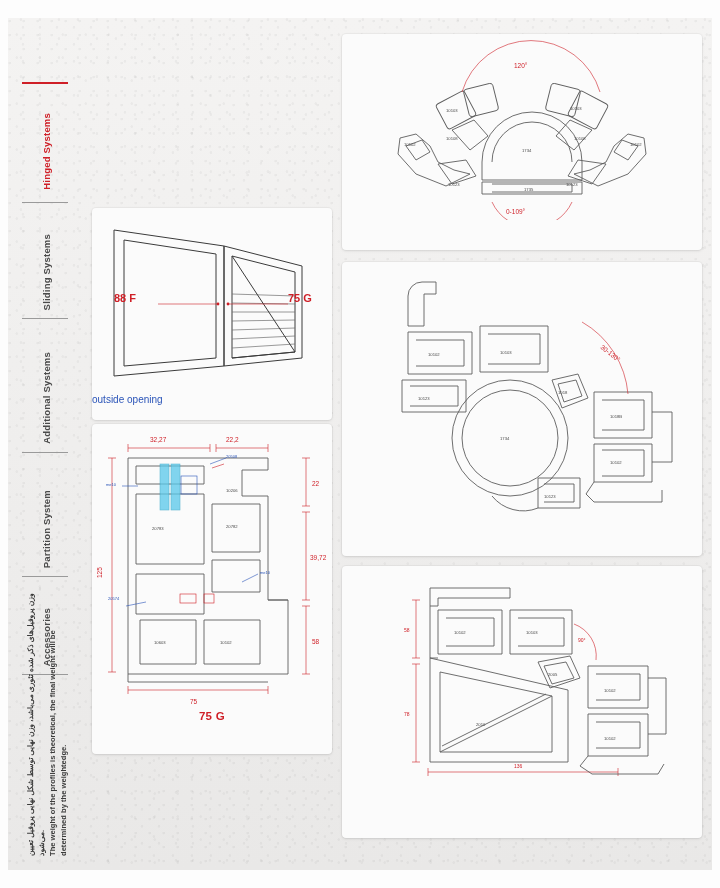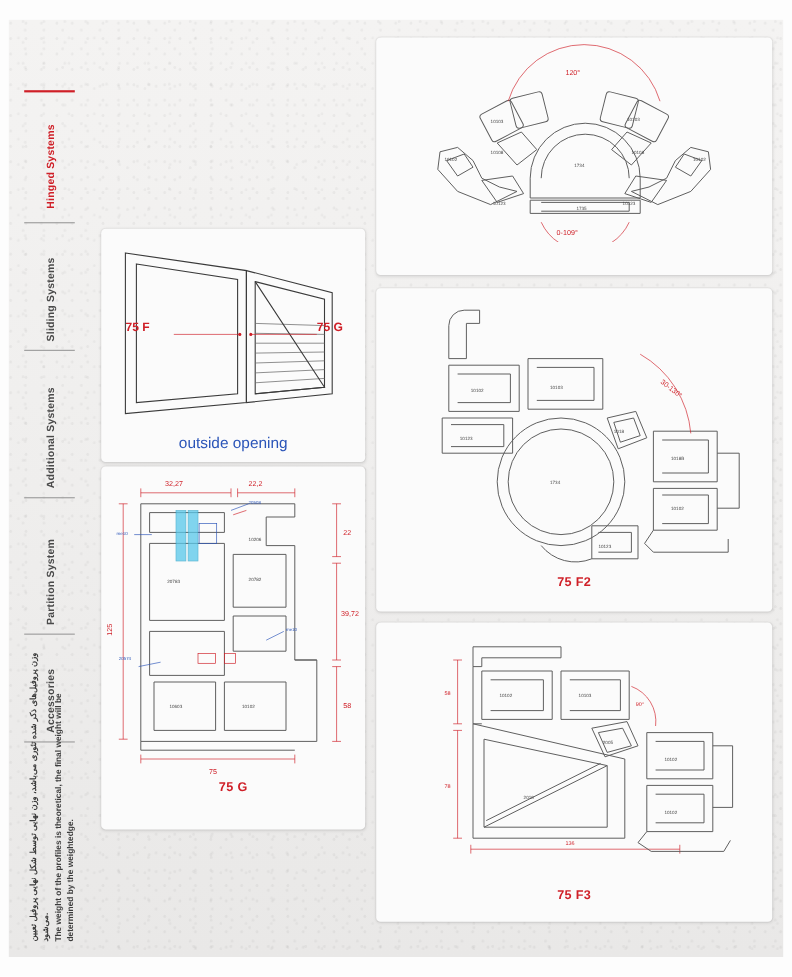--- a/index.html
+++ b/index.html
@@ -96,22 +96,21 @@
     left: 0; right: 0;
     text-align: center;
     font-size: 11.5px;
     font-weight: bold;
     color: #cf1f27;
     letter-spacing: 0.3px;
   }
   .sub-caption {
     position: absolute;
     left: 0; right: 0;
-    text-align: center;
-    font-size: 14px;
+    font-size: 10px;
     color: #2a54b8;
   }
   svg { display: block; }
   .ln { fill: none; stroke: #5d5d5d; stroke-width: 0.9; }
   .ln-thin { fill: none; stroke: #6e6e6e; stroke-width: 0.7; }
   .dim { fill: none; stroke: #cf1f27; stroke-width: 0.6; }
   .dimb { fill: none; stroke: #2a54b8; stroke-width: 0.6; }
   .blk { fill: none; stroke: #3b3b3b; stroke-width: 1; }
   text.code { font-family: "Liberation Sans", sans-serif; font-size: 4.2px; fill: #4a4a4a; }
   text.dimtxt { font-family: "Liberation Sans", sans-serif; font-size: 6.5px; fill: #cf1f27; }
@@ -177,21 +176,21 @@
         <path d="M140 86 L203 88"></path>
       </g>
 
       <path class="blk" d="M140 48 L203 144 L140 150"></path>
 
       <path class="dim" d="M66 96 L126 96"></path>
       <path class="dim" d="M136 96 L196 96"></path>
       <circle cx="126" cy="96" r="1.4" fill="#cf1f27"></circle>
       <circle cx="136" cy="96" r="1.4" fill="#cf1f27"></circle>
     </svg>
-    <div style="position:absolute; left:22px; top:84px; font-size:11px; font-weight:bold; color:#cf1f27;">75 F</div>
+    <div style="position:absolute; left:22px; top:84px; font-size:11px; font-weight:bold; color:#cf1f27;">88 F</div>
     <div style="position:absolute; left:196px; top:84px; font-size:11px; font-weight:bold; color:#cf1f27;">75 G</div>
     <div class="sub-caption" style="top:186px;">outside opening</div>
   </div>
 
   <div class="card" style="left:92px; top:424px; width:240px; height:330px;">
     <svg width="240" height="300" viewBox="0 0 240 300">
 
       <g class="dim">
         <path d="M36 24 L118 24"></path>
           <path d="M36 20 L36 28"></path>
@@ -368,21 +367,20 @@
       <g class="ln">
         <path d="M196 216 L238 216 L238 246 L196 246 Z"></path>
         <path d="M202 222 L232 222 L232 240 L202 240"></path>
         <path d="M150 234 A40 40 0 0 0 196 246"></path>
       </g>
       <text class="code" x="202" y="236">10123</text>
 
       <path class="dim" d="M240 60 A92 92 0 0 1 286 132"></path>
       <text class="dimtxt" x="258" y="86" transform="rotate(38 258,86)">30-130°</text>
     </svg>
-    <div class="card-caption" style="top:262px;">75 F2</div>
   </div>
 
   <div class="card" style="left:342px; top:566px; width:360px; height:272px;">
     <svg width="360" height="240" viewBox="0 0 360 240">
 
       <g class="dim">
         <path d="M74 34 L74 92"></path>
           <path d="M70 34 L78 34"></path>
           <path d="M70 92 L78 92"></path>
         <path d="M74 98 L74 196"></path>
@@ -431,16 +429,15 @@
         <path d="M88 92 L88 196 L226 196 L226 124 Z"></path>
         <path d="M98 106 L98 186 L210 186 L210 130 Z"></path>
         <path d="M98 186 L210 130"></path>
         <path d="M100 180 L204 128"></path>
       </g>
       <text class="code" x="134" y="160">2010</text>
 
       <path class="dim" d="M232 58 A34 34 0 0 1 254 94"></path>
       <text class="dimtxt-s" x="236" y="76">90°</text>
     </svg>
-    <div class="card-caption" style="top:242px;">75 F3</div>
   </div>
 
 </div>
 
 </body></html>

